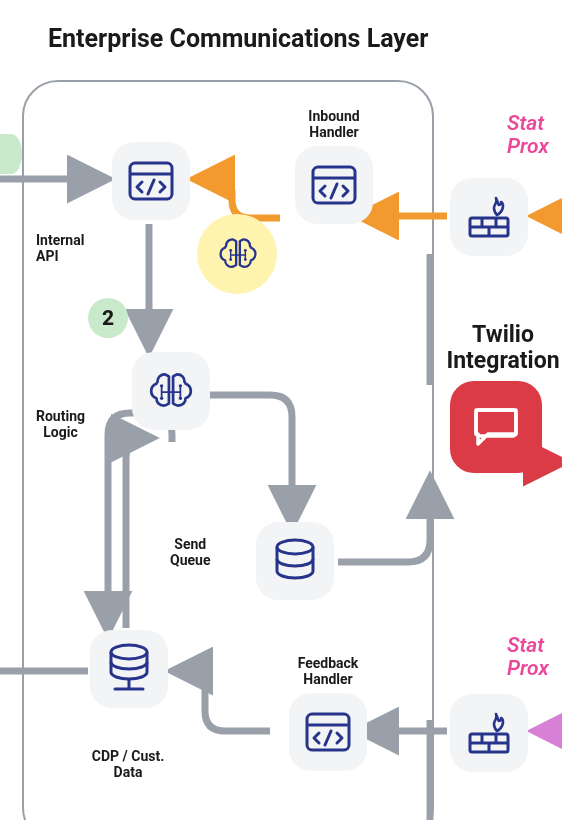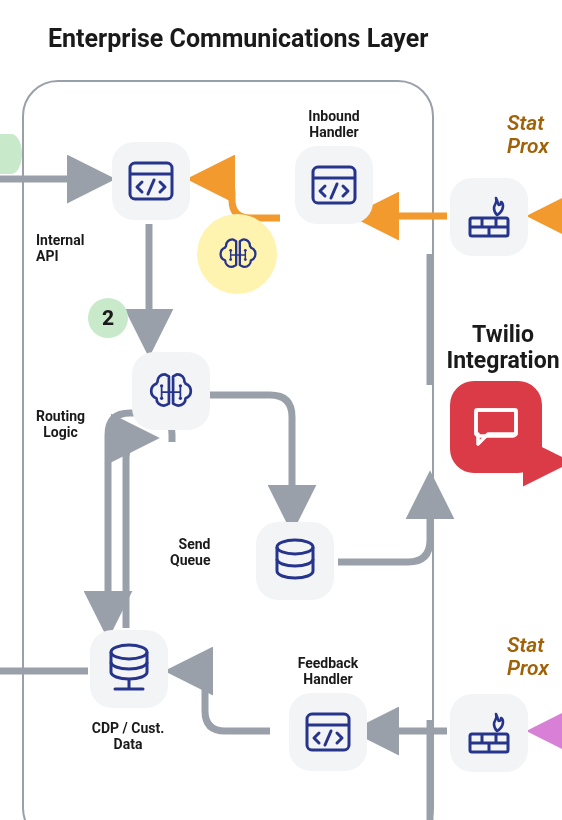--- a/index.html
+++ b/index.html
@@ -60,21 +60,21 @@
   }
   .node-label.above {
     margin-top: 0;
     margin-bottom: 6px;
   }
   .edge-label {
     position: absolute;
     font-size: 21px;
     font-style: italic;
     font-weight: 600;
-    color: #a16207;
+    color: #ec4899;
     text-align: left;
     line-height: 1.1;
   }
   .badge {
     position: absolute;
     width: 40px;
     height: 40px;
     border-radius: 50%;
     background: #c9e9cb;
     display: flex;
@@ -244,21 +244,21 @@
 
   <div class="node" style="left:256px; top:522px; width:78px;">
     <div class="icon-box">
       <svg width="44" height="46" viewBox="0 0 44 46">
         <ellipse cx="22" cy="9" rx="18" ry="7" fill="none" stroke="#26348b" stroke-width="3"></ellipse>
         <path d="M4 9v24c0 4 8 7 18 7s18-3 18-7V9" fill="none" stroke="#26348b" stroke-width="3"></path>
         <path d="M4 21c0 4 8 7 18 7s18-3 18-7" fill="none" stroke="#26348b" stroke-width="3"></path>
       </svg>
     </div>
   </div>
-  <div class="node-label" style="position:absolute; left:170px; top:528px; text-align:right;">Send
+  <div class="node-label" style="position:absolute; left:170px; top:528px; text-align:center;">Send
 Queue</div>
 
   <div class="node" style="left:254px; top:655px; width:148px;">
     <div class="node-label above">Feedback
 Handler</div>
     <div class="icon-box">
       <svg width="46" height="40" viewBox="0 0 46 40">
         <rect x="2" y="2" width="42" height="36" rx="5" fill="none" stroke="#26348b" stroke-width="3"></rect>
         <line x1="2" y1="13" x2="44" y2="13" stroke="#26348b" stroke-width="3"></line>
         <polyline points="14,21 9,26 14,31" fill="none" stroke="#26348b" stroke-width="3" stroke-linecap="round" stroke-linejoin="round"></polyline>
@@ -272,21 +272,21 @@
     <div class="icon-box">
       <svg width="48" height="52" viewBox="0 0 48 52">
         <ellipse cx="24" cy="9" rx="18" ry="7" fill="none" stroke="#26348b" stroke-width="3"></ellipse>
         <path d="M6 9v20c0 4 8 7 18 7s18-3 18-7V9" fill="none" stroke="#26348b" stroke-width="3"></path>
         <path d="M6 19c0 4 8 7 18 7s18-3 18-7" fill="none" stroke="#26348b" stroke-width="3"></path>
         <line x1="24" y1="36" x2="24" y2="46" stroke="#26348b" stroke-width="3"></line>
         <line x1="10" y1="46" x2="38" y2="46" stroke="#26348b" stroke-width="3" stroke-linecap="round"></line>
       </svg>
     </div>
   </div>
-  <div class="node-label" style="position:absolute; left:48px; top:712px; text-align:center; width:160px;">CDP / Cust.
+  <div class="node-label" style="position:absolute; left:48px; top:740px; text-align:center; width:160px;">CDP / Cust.
 Data</div>
 
   <div class="node" style="left:418px; top:322px; width:170px; text-align:center;">
     <div class="node-label above" style="font-size:23px;">Twilio
 Integration</div>
     <div class="twilio-box" style="margin-left:32px;">
       <svg width="52" height="44" viewBox="0 0 52 44">
         <path d="M6 6h40a0 0 0 0 1 0 0v24a0 0 0 0 1 0 0H18l-10 10V30H6z" fill="none" stroke="#ffffff" stroke-width="3.5" stroke-linejoin="round" stroke-linecap="round" transform="translate(0,-1)"></path>
         <rect x="6" y="5" width="40" height="26" rx="3" fill="none" stroke="#ffffff" stroke-width="3.5"></rect>
         <path d="M14 31l-6 8V31" fill="none" stroke="#ffffff" stroke-width="3.5" stroke-linecap="round" stroke-linejoin="round" visibility="hidden"></path>

